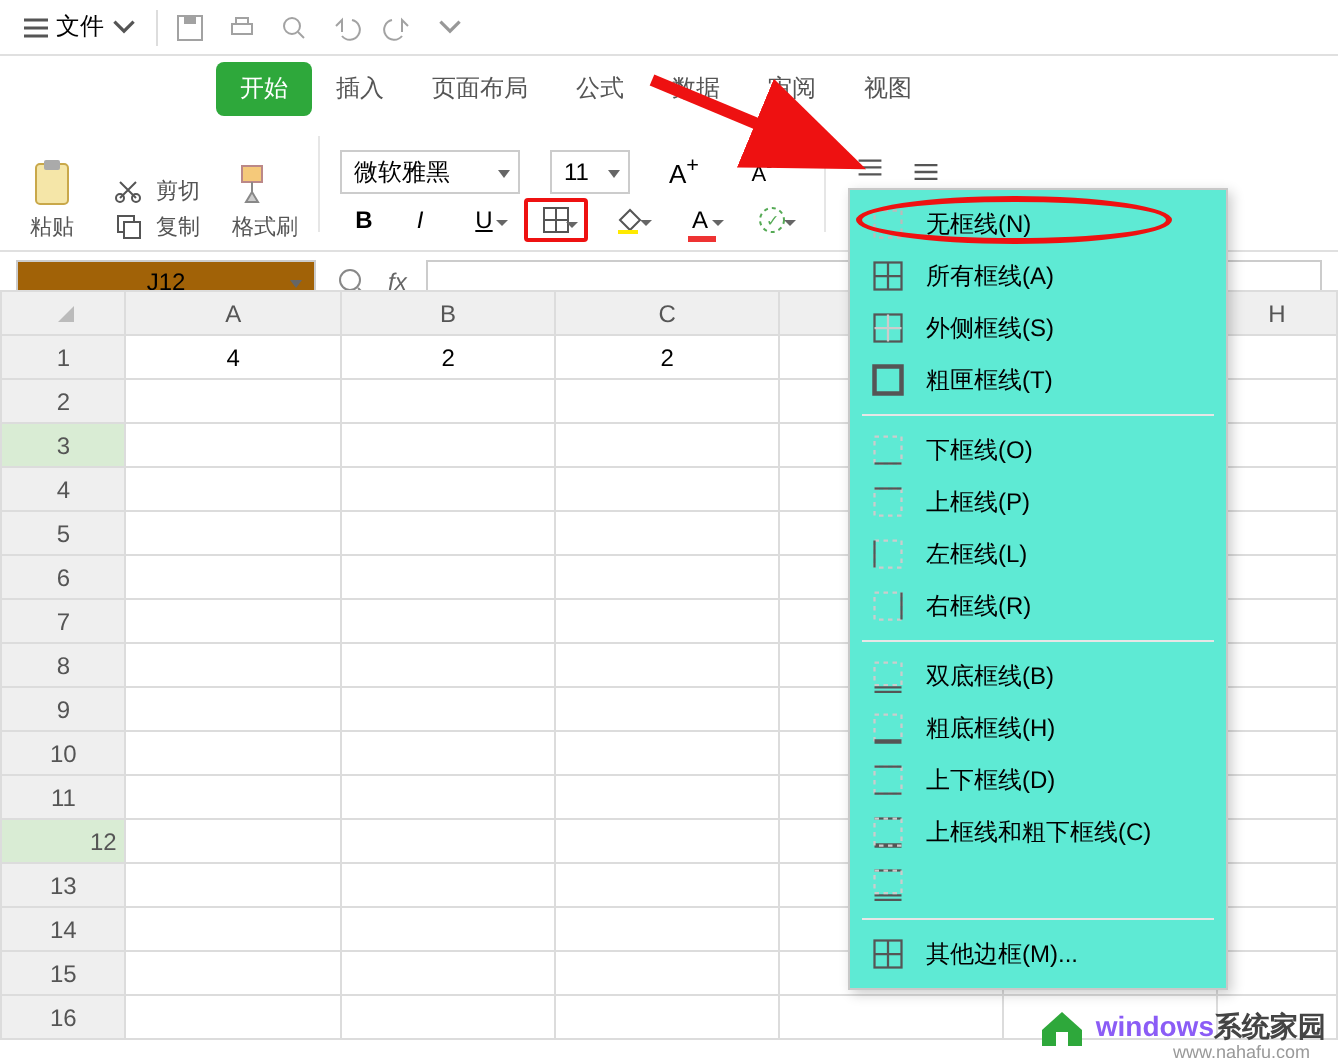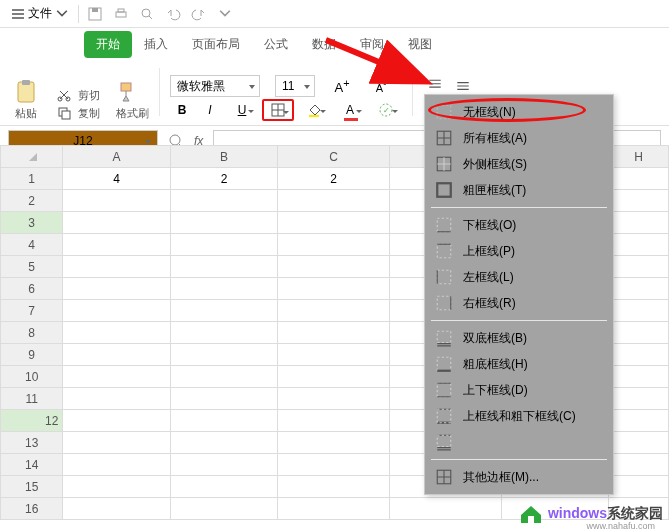--- a/index.html
+++ b/index.html
@@ -25,21 +25,21 @@
     display: flex; align-items: center; gap: 2px;
     padding: 2px 4px;
   }
   .ico { width: 16px; height: 16px; display: inline-flex; align-items: center; justify-content: center; }
   .qat { display: flex; gap: 10px; margin-left: 4px; align-items: center;}
   .qat .ico svg { opacity: .6; }
   .tabs {
     display: flex;
     align-items: flex-end;
     height: 30px;
-    padding-left: 84px;
+    padding-left: 108px;
     gap: 0;
   }
   .tab {
     padding: 5px 12px;
     color: #555;
     cursor: pointer;
   }
   .tab.active {
     background: #2ea83b;
     color: #fff;
@@ -127,21 +127,21 @@
     background: #efefef; color: #555;
   }
   .sheet th.rowh { width: 26px; }
   .sheet td.cell { text-align: center; }
   .sel-row th { background: #d9ecd4; padding-left: 44px; }
   .sheet th.sel { background: #d9ecd4; }
   .dropdown {
     position: absolute;
     left: 424px; top: 94px;
     width: 190px;
-    background: #a3a3a3;
+    background: #5eead4;
     border: 1px solid #c8c8c8;
     box-shadow: 2px 2px 6px rgba(0,0,0,.2);
     padding: 4px 0;
     z-index: 50;
   }
   .dropdown .item {
     display: flex; align-items: center; gap: 10px;
     padding: 4px 10px;
     cursor: pointer;
   }

